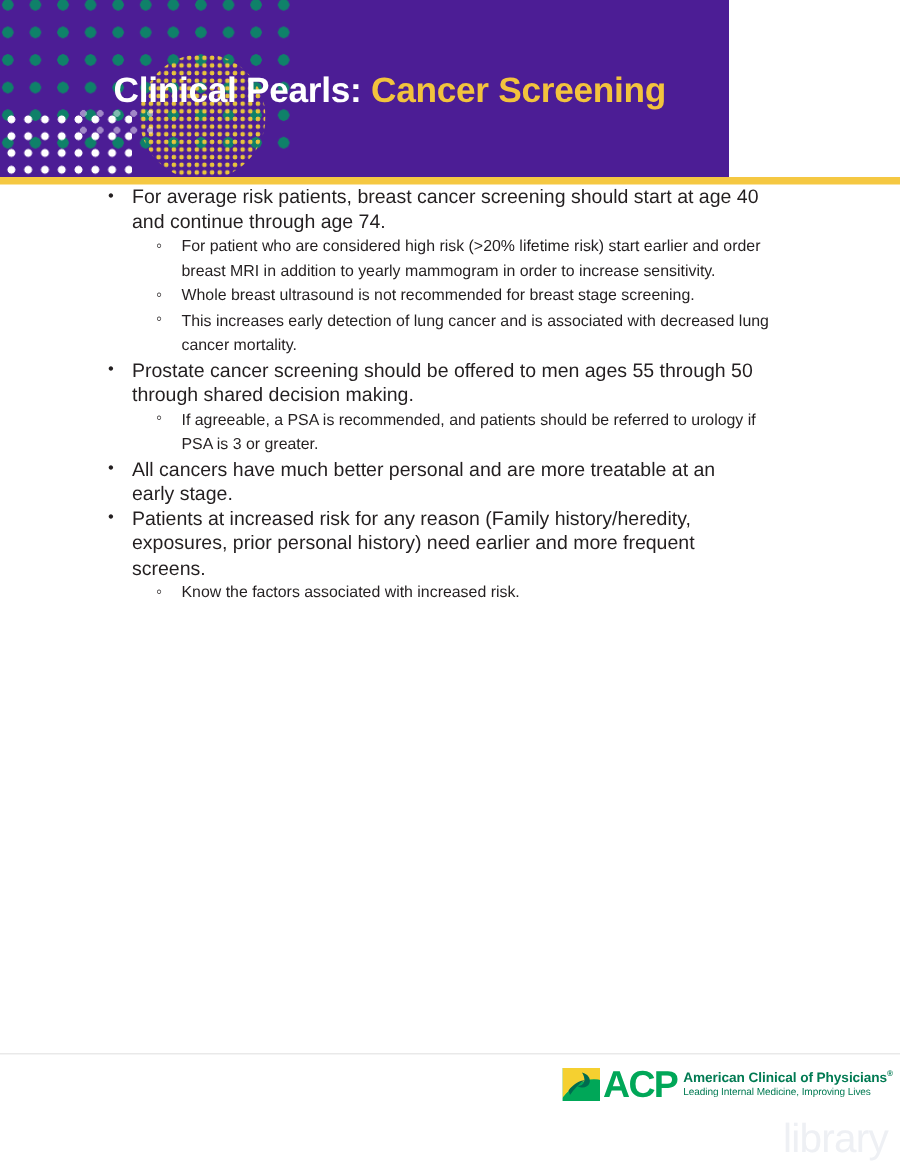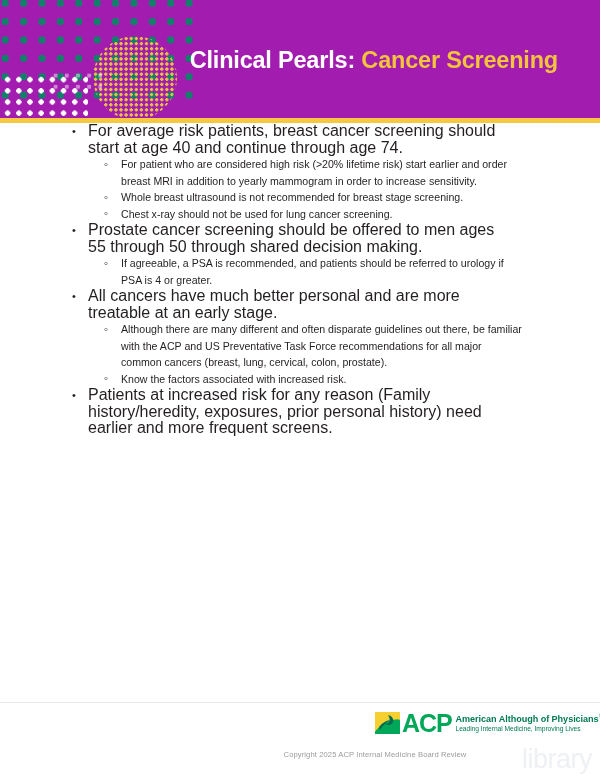--- a/index.html
+++ b/index.html
@@ -11,23 +11,23 @@
     height: 776px;
     background: #ffffff;
     font-family: "Liberation Sans", sans-serif;
     overflow: hidden;
     position: relative;
   }
 
   
   .header {
     position: relative;
-    width: 600px;
+    width: 486px;
     height: 118px;
-    background: #a21caf;
+    background: #4c1d95;
     overflow: hidden;
   }
   
   .dots-green {
     position: absolute;
     left: -4px;
     top: -6px;
     width: 200px;
     height: 112px;
     background-image: radial-gradient(circle at 50% 50%, #0f8169 3.6px, rgba(0,0,0,0) 3.9px);
@@ -102,21 +102,21 @@
   ul.lvl1 > li {
     position: relative;
     margin: 0 0 0 0;
     padding: 0 0 0 0;
   }
   .b1 {
     position: relative;
     padding-left: 18px;
     margin-left: 70px;
     margin-right: 92px;
-    font-size: 16px;
+    font-size: 13px;
     line-height: 16.5px;
     color: #231f20;
     margin-bottom: 0px;
   }
   .b1::before {
     content: "\2022";
     position: absolute;
     left: 2px;
     top: -0.5px;
     font-size: 11px;
@@ -241,57 +241,53 @@
       <li>
         <div class="b1">For average risk patients, breast cancer screening should start at age 40 and continue through age 74.</div>
       </li>
       <li>
         <div class="b2">For patient who are considered high risk (&gt;20% lifetime risk) start earlier and order breast MRI in addition to yearly mammogram in order to increase sensitivity.</div>
       </li>
       <li>
         <div class="b2">Whole breast ultrasound is not recommended for breast stage screening.</div>
       </li>
       <li>
-        <div class="b2">Chest x-ray should not be used for lung cancer screening.</div>
+        <div class="b2">This increases early detection of lung cancer and is associated with decreased lung cancer mortality.</div>
       </li>
       <li>
         <div class="b1">Prostate cancer screening should be offered to men ages 55 through 50 through shared decision making.</div>
       </li>
       <li>
-        <div class="b2">If agreeable, a PSA is recommended, and patients should be referred to urology if PSA is 4 or greater.</div>
+        <div class="b2">If agreeable, a PSA is recommended, and patients should be referred to urology if PSA is 3 or greater.</div>
       </li>
       <li>
         <div class="b1">All cancers have much better personal and are more treatable at an early stage.</div>
       </li>
       <li>
-        <div class="b2">Although there are many different and often disparate guidelines out there, be familiar with the ACP and US Preventative Task Force recommendations for all major common cancers (breast, lung, cervical, colon, prostate).</div>
+        <div class="b1">Patients at increased risk for any reason (Family history/heredity, exposures, prior personal history) need earlier and more frequent screens.</div>
       </li>
       <li>
         <div class="b2">Know the factors associated with increased risk.</div>
-      </li>
-      <li>
-        <div class="b1">Patients at increased risk for any reason (Family history/heredity, exposures, prior personal history) need earlier and more frequent screens.</div>
       </li>
     </ul>
 </div>
 
 <div class="footer">
   <div class="footer-rule"></div>
 
   <div class="logo-block">
     <svg class="logo-mark" viewBox="0 0 50 44">
       <rect x="0" y="0" width="50" height="44" fill="#00a758"></rect>
       <path d="M0 0 L50 0 L50 16 C34 14 14 22 0 40 Z" fill="#f5d030"></path>
       <path d="M0 40 C16 20 34 12 50 16 L50 44 L0 44 Z" fill="#00a758"></path>
       <path d="M26 6 C34 8 38 14 36 20 C34 26 26 28 20 24 C24 24 28 22 29 18 C30 14 28 9 26 6 Z" fill="#006b4f"></path>
       <path d="M8 30 C14 22 22 17 30 16 C22 21 15 28 10 36 Z" fill="#006b4f"></path>
     </svg>
     <span class="logo-acp">ACP</span>
     <span class="logo-text">
-      <div class="l1"><span>American Although of Physicians</span><sup>®</sup></div>
+      <div class="l1"><span>American Clinical of Physicians</span><sup>®</sup></div>
       <div class="l2">Leading Internal Medicine, Improving Lives</div>
     </span>
   </div>
 
-  <div class="copyright">Copyright 2025 ACP Internal Medicine Board Review</div>
 </div>
 
 <div class="watermark">library</div>
 
 </body></html>

